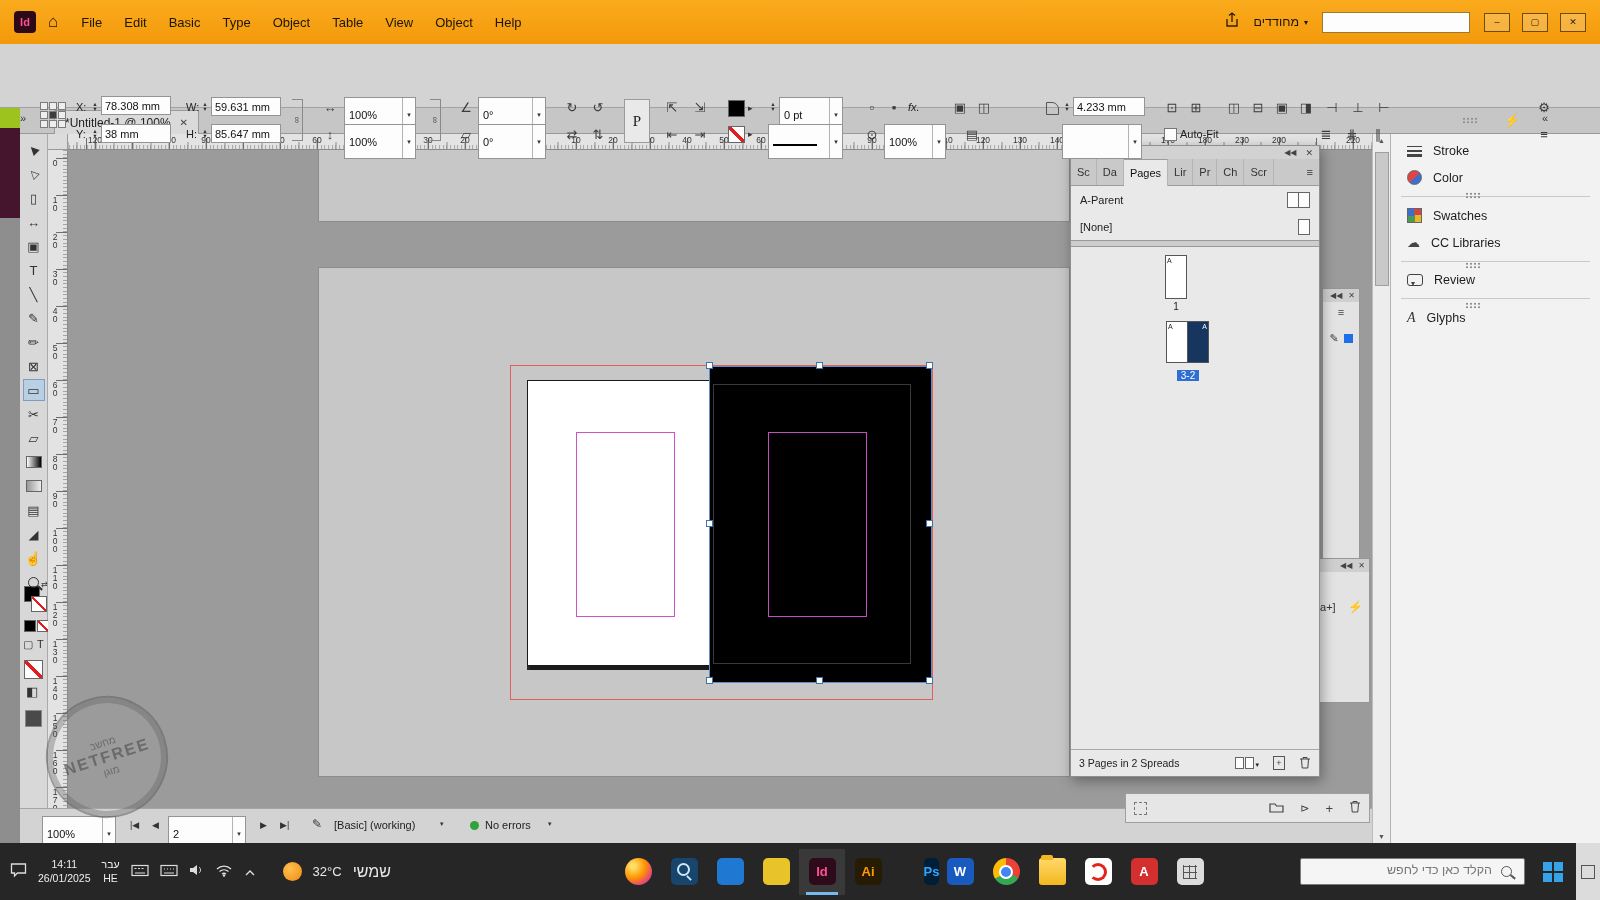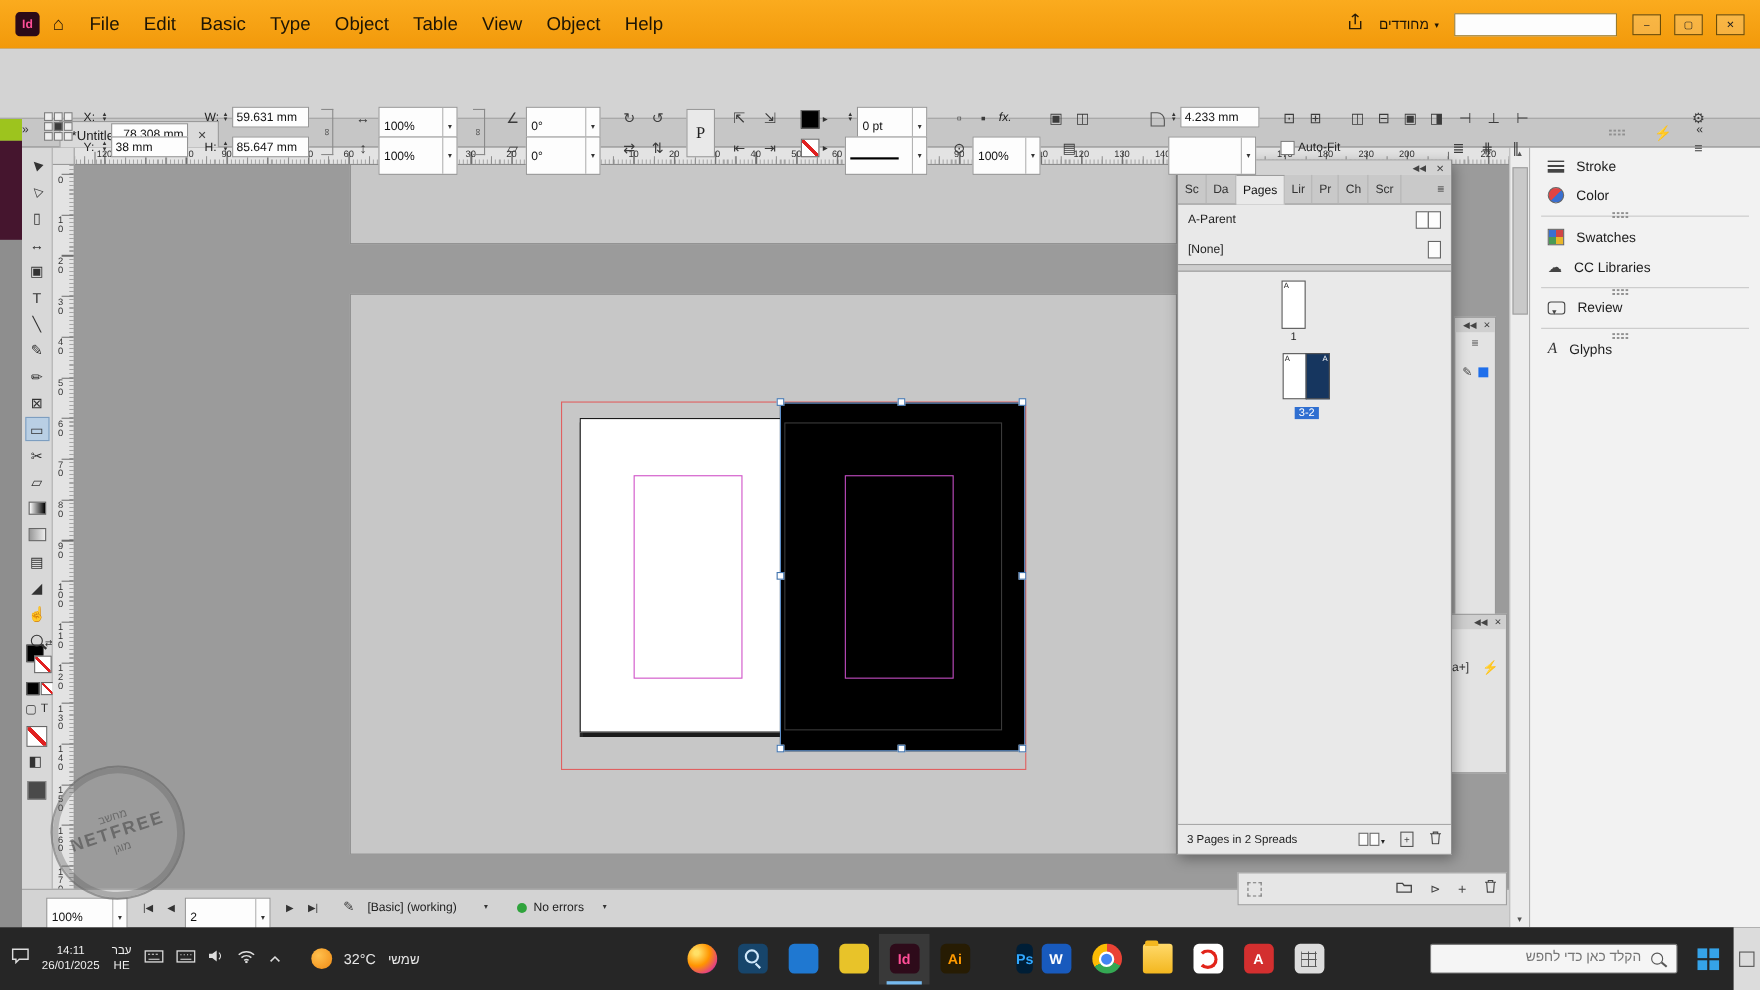--- a/index.html
+++ b/index.html
@@ -2,21 +2,21 @@
 <html><head>
 <meta charset="utf-8">
 <style>
   html,body{margin:0;padding:0}
   body{width:1600px;height:900px;overflow:hidden;font-family:"Liberation Sans",sans-serif;background:#8e8e8e;position:relative}
   .ab{position:absolute}
   
   .titlebar{left:0;top:0;width:1600px;height:44px;background:linear-gradient(#fbab1e,#f2990a);display:flex;align-items:center;padding:0 14px;box-sizing:border-box;gap:4px;z-index:50}
   .idbadge{width:22px;height:22px;background:#2c0a18;color:#ff4f98;font-weight:bold;font-size:11px;display:flex;align-items:center;justify-content:center;border-radius:4px;margin-right:8px}
   .home{font-size:17px;color:#21160a;margin-right:10px}
-  .menu{font-size:17px;color:#1d1505;padding:4px 9px;cursor:default}
+  .menu{font-size:13px;color:#1d1505;padding:4px 9px;cursor:default}
   .tb-right{margin-left:auto;display:flex;align-items:center;gap:14px}
   .workspace{display:flex;align-items:center;gap:5px;font-size:12.5px;color:#1d1505}
   .appsearch{width:138px;height:19px;background:#fdfdfd;border:1px solid #9a7b2d;font-size:11px;padding:0 4px;font-family:inherit}
   .winbtns{display:flex;gap:12px}
   .winbtn{width:24px;height:17px;border:1px solid #6b4c08;display:flex;align-items:center;justify-content:center;font-size:9px;color:#222;background:rgba(255,255,255,.2)}
   
   .cbar{left:0;top:44px;width:1600px;height:64px;background:#d3d3d3;border-bottom:1px solid #a2a2a2;box-sizing:border-box;z-index:40}
   .proxy{display:grid;grid-template-columns:repeat(3,8px);grid-gap:1px}
   .proxy i{width:8px;height:8px;border:1px solid #7d7d7d;background:#eee;box-sizing:border-box}
   .proxy i.c{background:#3c3c3c}
@@ -167,21 +167,21 @@
       <i></i>
       <i></i>
       <i class="c"></i>
       <i></i>
       <i></i>
       <i></i>
       <i></i>
   </div>
   <span class="ab clbl" style="left:76px;top:57px">X:</span>
   <span class="ab spin" style="left:90px;top:53px">▲<br>▼</span>
-  <input class="ab inp" style="left: 101px; top: 68px; text-align: right;" value="78.308 mm">
+  <input class="ab inp" style="left: 101px; top: 52px;" value="78.308 mm">
   <span class="ab clbl" style="left:76px;top:84px">Y:</span>
   <span class="ab spin" style="left:90px;top:80px">▲<br>▼</span>
   <input class="ab inp" style="left: 101px; top: 80px;" value="38 mm">
   <span class="ab clbl" style="left:186px;top:57px">W:</span>
   <span class="ab spin" style="left:200px;top:53px">▲<br>▼</span>
   <input class="ab inp" style="left: 211px; top: 53px;" value="59.631 mm">
   <span class="ab clbl" style="left:186px;top:84px">H:</span>
   <span class="ab spin" style="left:200px;top:80px">▲<br>▼</span>
   <input class="ab inp" style="left: 211px; top: 80px;" value="85.647 mm">
   <div class="ab chain" style="left:292px;top:55px">
@@ -605,21 +605,21 @@
       </svg></span>
   <span><svg width="18" height="13">
         <path d="M2 5a10 10 0 0 1 14 0M4.5 7.5a7 7 0 0 1 9 0M7 10a3.5 3.5 0 0 1 4 0" stroke="#ddd" fill="none" stroke-width="1.4"></path>
         <circle cx="9" cy="11.5" r="1.2" fill="#ddd"></circle>
       </svg></span>
   <span><svg width="12" height="8">
         <path d="M2 6l4-4 4 4" stroke="#ddd" fill="none" stroke-width="1.4"></path>
       </svg></span>
   <span class="sun" style="margin-left:16px"></span>
   <span style="font-size:13px">32°C</span>
-  <span style="font-size:12px">שמשי</span>
+  <span style="font-size:16px">שמשי</span>
   <div class="tapps">
       <div class="tslot">
         <span class="tic firefox"></span>
       </div>
       <div class="tslot">
         <span class="tic search-app"></span>
       </div>
       <div class="tslot">
         <span class="tic messaging-app"></span>
       </div>

